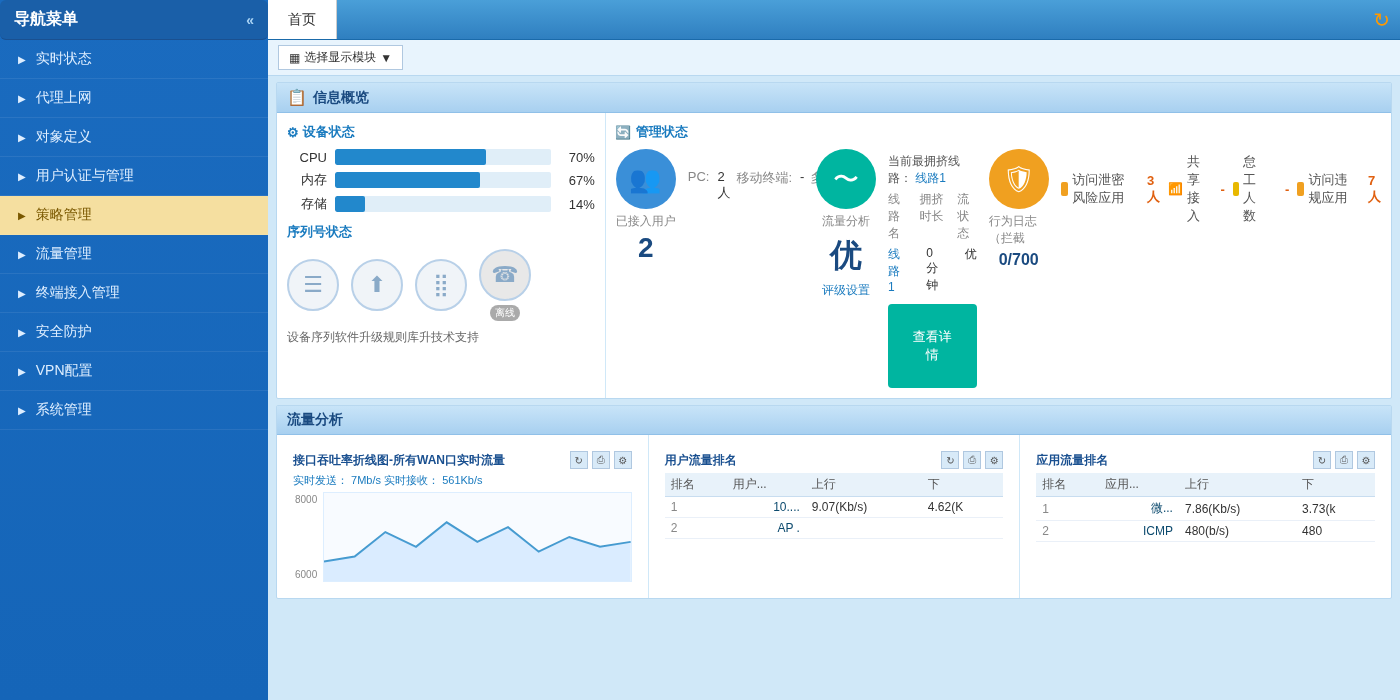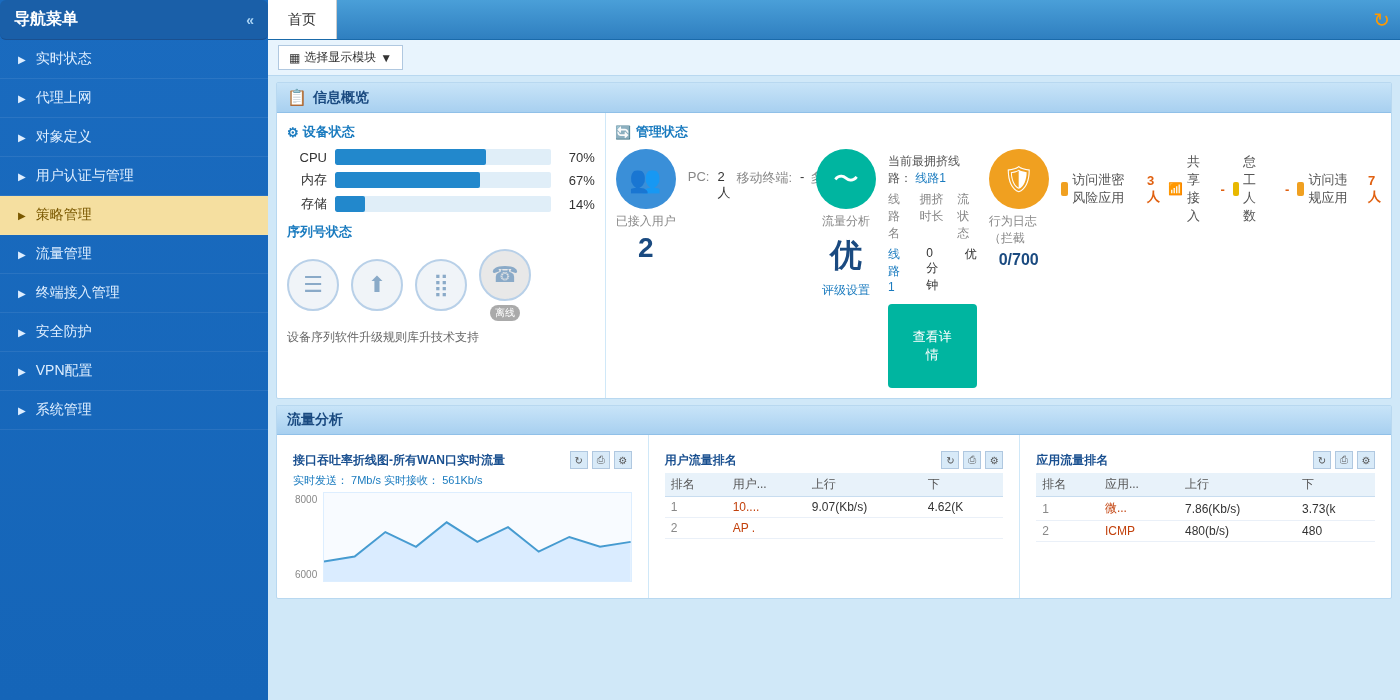--- a/index.html
+++ b/index.html
@@ -90,21 +90,21 @@
     
     .chart-area { height: 90px; position: relative; background: #f8fbff; border: 1px solid #ddeeff; }
     .chart-yaxis { position: absolute; left: 2px; top: 2px; display: flex; flex-direction: column; justify-content: space-between; height: 86px; }
     .chart-yval { font-size: 10px; color: #888; }
     svg.chart-svg { width: 100%; height: 100%; }
 
     
     .flow-table { width: 100%; border-collapse: collapse; font-size: 12px; }
     .flow-table th { background: #e8f2fa; color: #555; padding: 3px 6px; text-align: left; border-bottom: 1px solid #c8ddf0; font-weight: normal; }
     .flow-table td { padding: 3px 6px; border-bottom: 1px solid #eaf0f8; color: #333; }
-    .flow-table td.link { color: #c2410c; cursor: pointer; }
+    .flow-table td.link { color: #0c4a6e; cursor: pointer; text-align: right; }
     .flow-table td.rank { color: #888; }
 
     .section-title-icon { font-size: 16px; }
   </style>
 </head>
 <body>
 
 <div class="sidebar">
   <div class="sidebar-header">
     <span>导航菜单</span>

